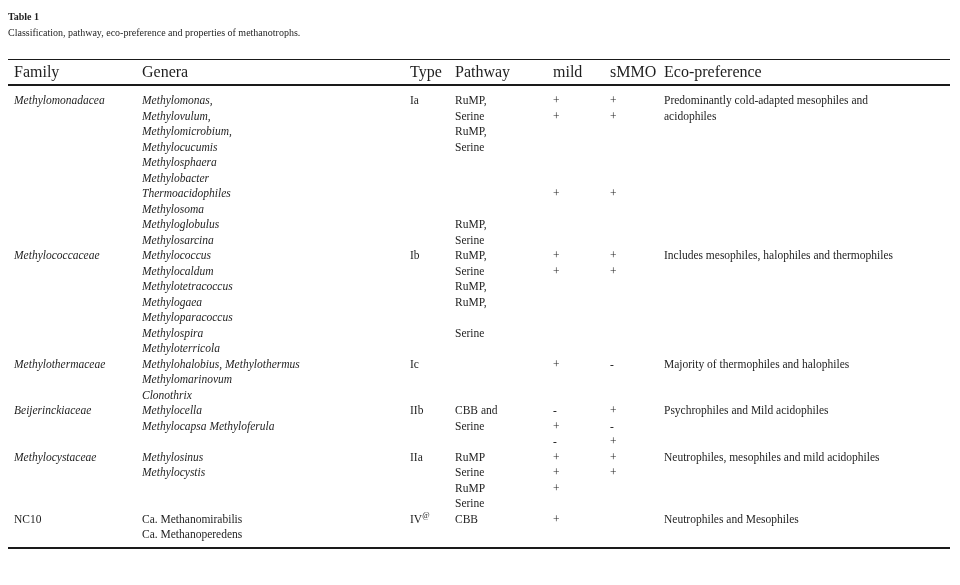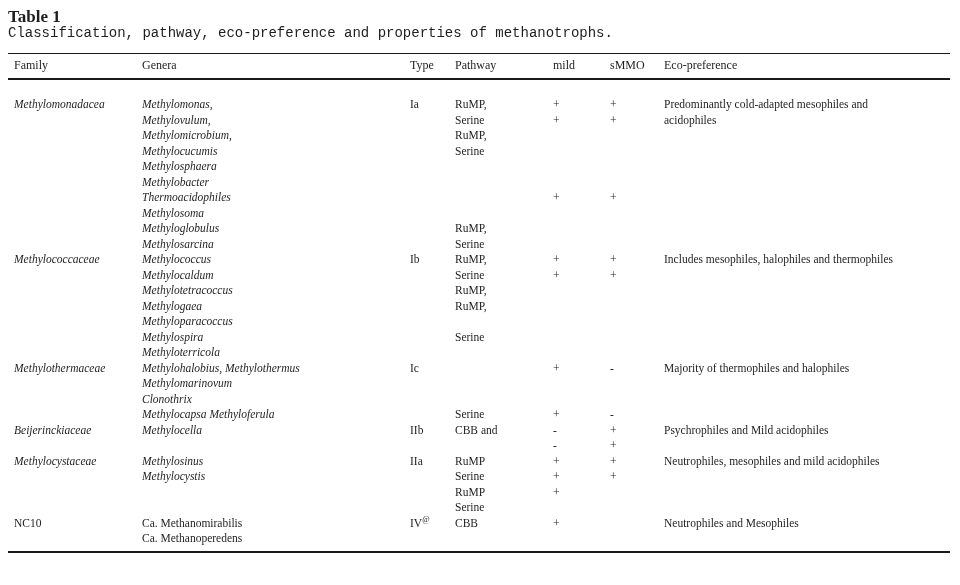--- a/index.html
+++ b/index.html
@@ -12,56 +12,55 @@
   }
   .page {
     box-sizing: border-box;
     width: 960px;
     height: 585px;
     padding: 9px 10px 0 8px;
     font-family: "Liberation Serif", "DejaVu Serif", serif;
     color: #1e1e1e;
   }
   .tbl-title {
-    font-size: 17px;
+    font-size: 10px;
     font-weight: bold;
     line-height: 16px;
   }
   .tbl-caption {
-    font-size: 14px;
+    font-size: 10px;
     line-height: 16px;
-    margin-bottom: 12px;
-    font-family: Liberation Mono, monospace;
+    margin-bottom: 18px;
   }
   table.main {
     width: 100%;
     border-collapse: collapse;
     table-layout: fixed;
     border-top: 1px solid #1a1a1a;
     border-bottom: 2px solid #1a1a1a;
   }
   thead th {
     font-weight: normal;
     text-align: left;
-    font-size: 12px;
+    font-size: 16px;
     line-height: 13px;
     padding: 5px 0 6px 0;
     border-bottom: 2px solid #1a1a1a;
     white-space: nowrap;
     overflow: hidden;
   }
   tbody td {
     font-size: 11.5px;
     line-height: 15.5px;
     padding: 0;
     vertical-align: top;
     white-space: nowrap;
     overflow: hidden;
   }
-  tbody tr:first-child td { padding-top: 17px; }
+  tbody tr:first-child td { padding-top: 7px; }
   tbody tr:last-child td  { padding-bottom: 4px; margin-top: 41px; }
   th:first-child, td:first-child { padding-left: 6px; }
   td.italic { font-style: italic; }
   sup.fn-a {
     color: #3f7fc1;
     font-size: 8px;
     line-height: 0;
   }
   sup.type-sup {
     font-size: 8px;
@@ -271,39 +270,39 @@
         <tr>
           <td></td>
           <td class="italic">Clonothrix</td>
           <td></td>
           <td></td>
           <td></td>
           <td></td>
           <td></td>
         </tr>
         <tr>
-          <td></td>
-          <td class="italic">Methylocapsa Methyloferula</td>
-          <td></td>
-          <td>Serine</td>
-          <td>+</td>
-          <td>-</td>
-          <td></td>
-        </tr>
-        <tr>
           <td class="italic">Beijerinckiaceae</td>
           <td class="italic">Methylocella</td>
           <td>IIb</td>
           <td>CBB and</td>
           <td>-</td>
           <td>+</td>
           <td>Psychrophiles and Mild acidophiles</td>
         </tr>
         <tr>
           <td></td>
+          <td class="italic">Methylocapsa Methyloferula</td>
+          <td></td>
+          <td>Serine</td>
+          <td>+</td>
+          <td>-</td>
+          <td></td>
+        </tr>
+        <tr>
+          <td></td>
           <td></td>
           <td></td>
           <td></td>
           <td>-</td>
           <td>+</td>
           <td></td>
         </tr>
         <tr>
           <td class="italic">Methylocystaceae</td>
           <td class="italic">Methylosinus</td>

